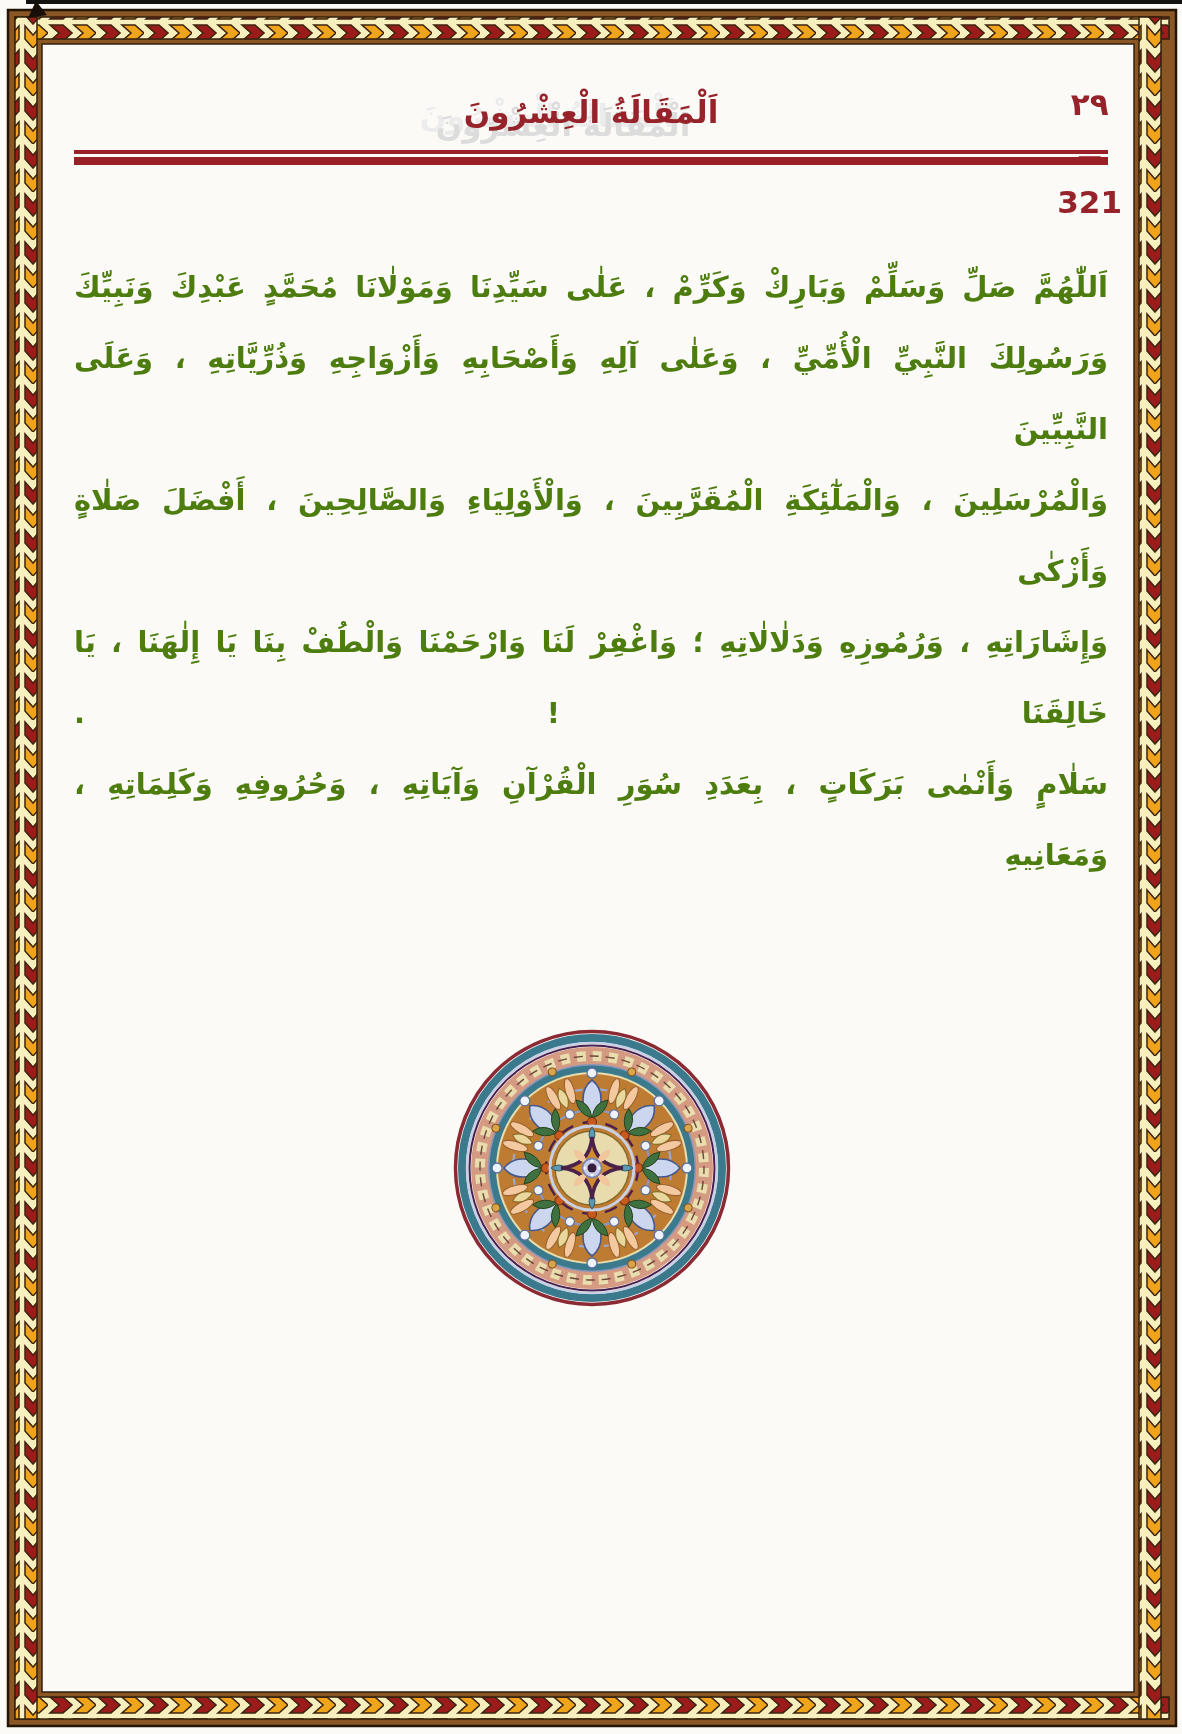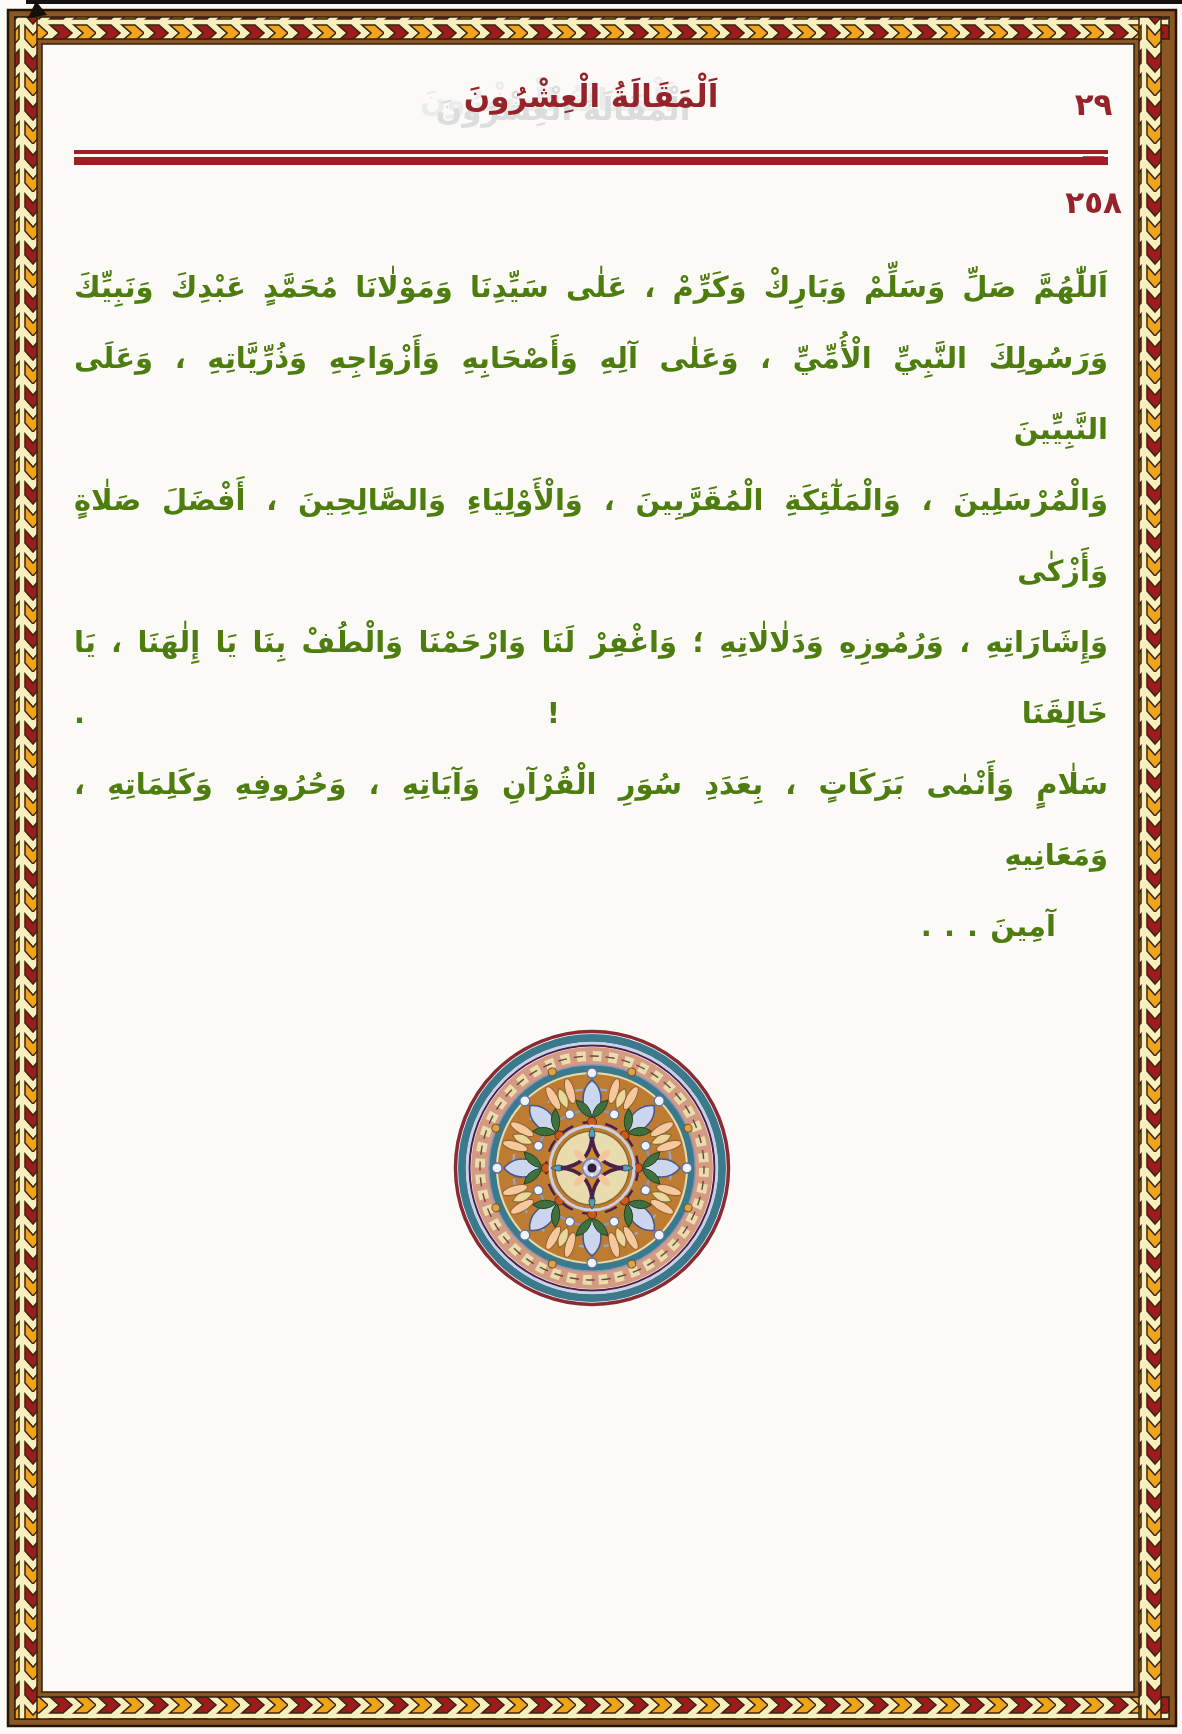--- a/index.html
+++ b/index.html
@@ -5,21 +5,21 @@
   html,body{margin:0;padding:0;background:#e9e9e9;}
   .page{position:relative;width:1182px;height:1734px;background:#fbfaf7;overflow:hidden;
         font-family:"DejaVu Sans",sans-serif;}
   .frame{position:absolute;left:0;top:0;z-index:0;}
   .content{position:absolute;left:0;top:0;width:100%;height:100%;z-index:1;}
 
   .pagenum{position:absolute;top:86px;right:60px;direction:ltr;display:flex;align-items:center;gap:13px;
            font-size:31px;font-weight:bold;color:#96232a;flex-direction:column;}
   .pagenum .dash{transform:translateY(-4px);letter-spacing:0;}
 
-  .title{position:absolute;top:78px;left:0;right:0;margin:0;text-align:center;
+  .title{position:absolute;top:78px;left:0;right:0;margin:16px;text-align:center;
          font-size:31px;font-weight:bold;color:#96232a;direction:rtl;
          text-shadow:-28px 13px 0 #dcdcdc, -44px 4px 0 #ececec;}
 
   .rule{position:absolute;top:150px;left:74px;width:1034px;height:3px;
         border-top:4px solid #9b1f26;border-bottom:8px solid #9b1f26;}
 
   .body{position:absolute;top:252px;left:74px;width:1034px;direction:rtl;
         font-size:29px;font-weight:bold;color:#4d7c0f;}
   .line{line-height:71px;text-align:justify;text-align-last:justify;word-spacing:2px;white-space:normal;}
   .line.amen{text-align:right;text-align-last:right;padding-right:52px;}
@@ -52,34 +52,33 @@
     <rect x="1139" y="17" width="22" height="1702" fill="url(#chainV)" stroke="#33200c" stroke-width="1.5"></rect>
     <rect x="42" y="44" width="1092" height="1648" fill="#fbfaf7" stroke="#33200c" stroke-width="1.5"></rect>
     <path d="M28,18 L36,1 L47,15 Z" fill="#171008"></path>
   </svg>
 
   <div class="content">
 
     <div class="pagenum">
       <span>٢٩</span>
       <span class="dash">ــ</span>
-      <span>٢٥٨</span>
+      <span>321</span>
     </div>
 
     <h1 class="title">اَلْمَقَالَةُ الْعِشْرُونَ</h1>
 
     <div class="rule"></div>
 
     <div class="body" dir="rtl">
       <div class="line">اَللّٰهُمَّ صَلِّ وَسَلِّمْ وَبَارِكْ وَكَرِّمْ ، عَلٰى سَيِّدِنَا وَمَوْلٰانَا مُحَمَّدٍ عَبْدِكَ وَنَبِيِّكَ</div>
       <div class="line">وَرَسُولِكَ النَّبِيِّ الْأُمِّيِّ ، وَعَلٰى آلِهِ وَأَصْحَابِهِ وَأَزْوَاجِهِ وَذُرِّيَّاتِهِ ، وَعَلَى النَّبِيِّينَ</div>
       <div class="line">وَالْمُرْسَلِينَ ، وَالْمَلٰٓئِكَةِ الْمُقَرَّبِينَ ، وَالْأَوْلِيَاءِ وَالصَّالِحِينَ ، أَفْضَلَ صَلٰاةٍ وَأَزْكٰى</div>
       <div class="line">وَإِشَارَاتِهِ ، وَرُمُوزِهِ وَدَلٰالٰاتِهِ ؛ وَاغْفِرْ لَنَا وَارْحَمْنَا وَالْطُفْ بِنَا يَا إِلٰهَنَا ، يَا خَالِقَنَا ! .</div>
       <div class="line">سَلٰامٍ وَأَنْمٰى بَرَكَاتٍ ، بِعَدَدِ سُوَرِ الْقُرْآنِ وَآيَاتِهِ ، وَحُرُوفِهِ وَكَلِمَاتِهِ ، وَمَعَانِيهِ</div>
-      <div class="line amen">آمِينَ . . .</div>
     </div>
 
     <svg class="rosette" width="280" height="280" viewBox="-140 -140 280 280" aria-hidden="true">
       <circle r="136.5" fill="#fbfaf7" stroke="#8b2a33" stroke-width="3.5"></circle>
       <circle r="130" fill="none" stroke="#3a7a8c" stroke-width="8"></circle>
       <circle r="125" fill="none" stroke="#c8d0e4" stroke-width="2.5"></circle>
       <circle r="122.5" fill="none" stroke="#4a2050" stroke-width="2"></circle>
       <circle r="121" fill="#d49a82"></circle>
       <circle r="112" fill="none" stroke="#e9dcae" stroke-width="10" stroke-dasharray="9 7"></circle>
       <circle r="112" fill="none" stroke="#6a4a38" stroke-width="1.4" stroke-dasharray="9 7" stroke-dashoffset="3"></circle>

